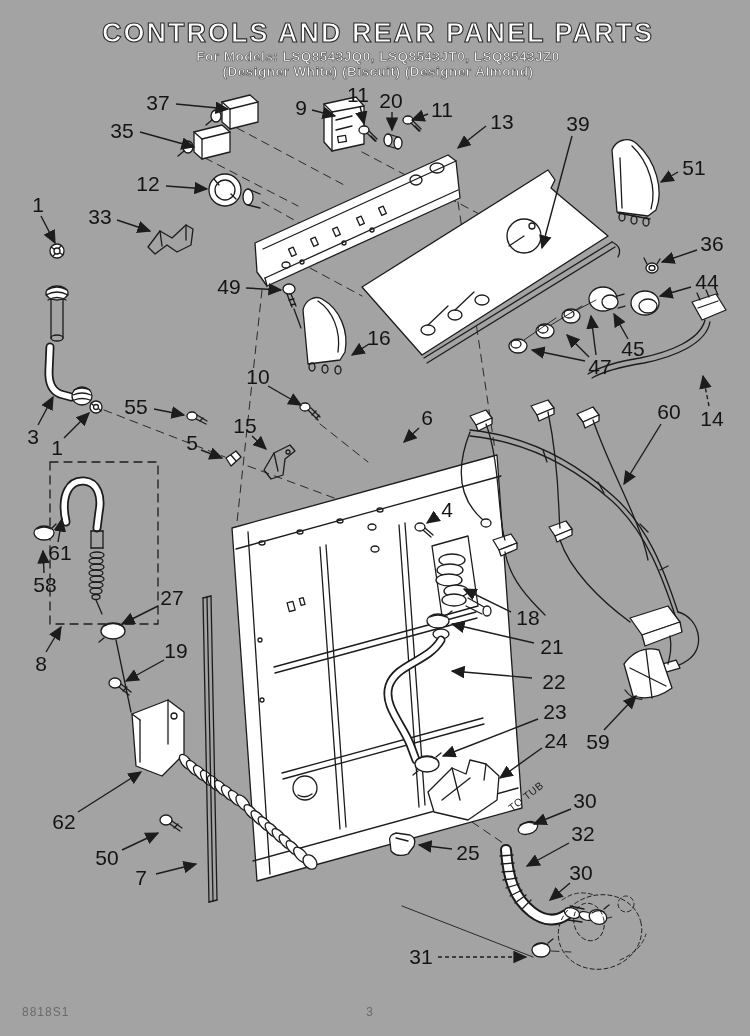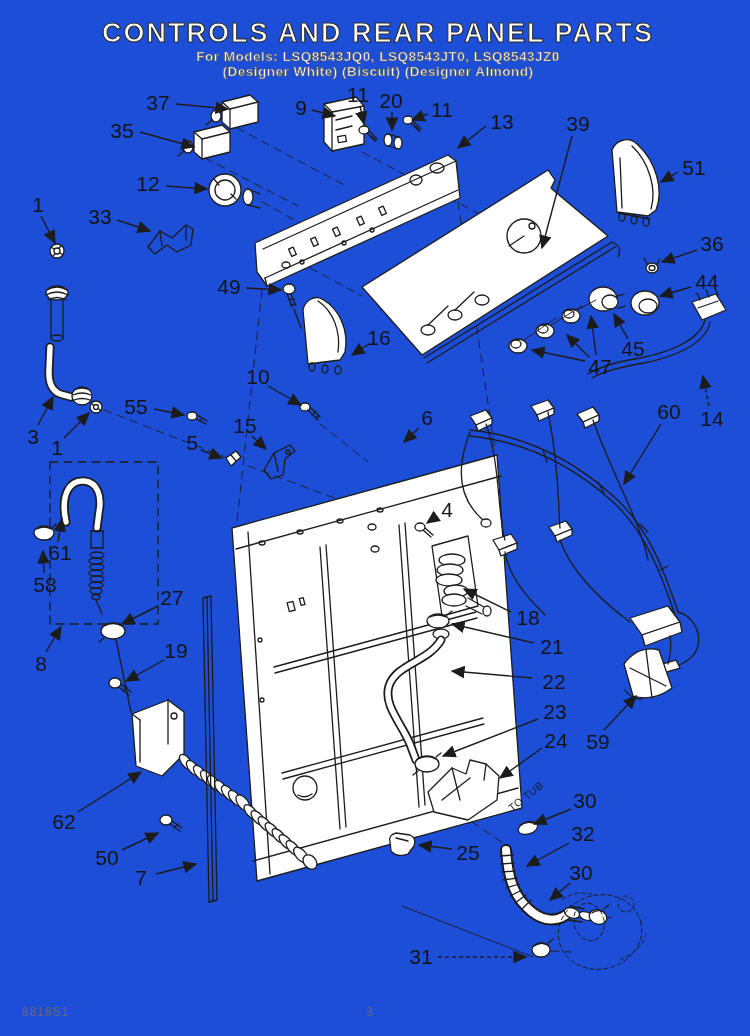--- a/index.html
+++ b/index.html
@@ -1,16 +1,16 @@
 <!DOCTYPE html>
 <html><head>
 <meta charset="utf-8">
 <style>
   html,body{margin:0;padding:0;background:#e8e8e8;}
-  #page{width:750px;height:1036px;background:#1d4ed8;position:relative;margin:0 auto;
+  #page{width:750px;height:1036px;background:#a3a3a3;position:relative;margin:0 auto;
         font-family:"Liberation Sans",sans-serif;overflow:hidden;}
   svg{display:block}
   .ink{stroke:#1c1c1c;fill:none;stroke-width:1.3;stroke-linecap:round;stroke-linejoin:round}
   .thin{stroke-width:0.9}
   .fw{fill:#ffffff}
   .dash{stroke-dasharray:8 6}
   .dashs{stroke-dasharray:4 3}
   .tubeo{stroke:#1c1c1c;fill:none;stroke-linecap:round}
   .tubei{stroke:#ffffff;fill:none;stroke-linecap:round}
   .num{font-family:"Liberation Sans",sans-serif;font-size:21px;fill:#141414}

